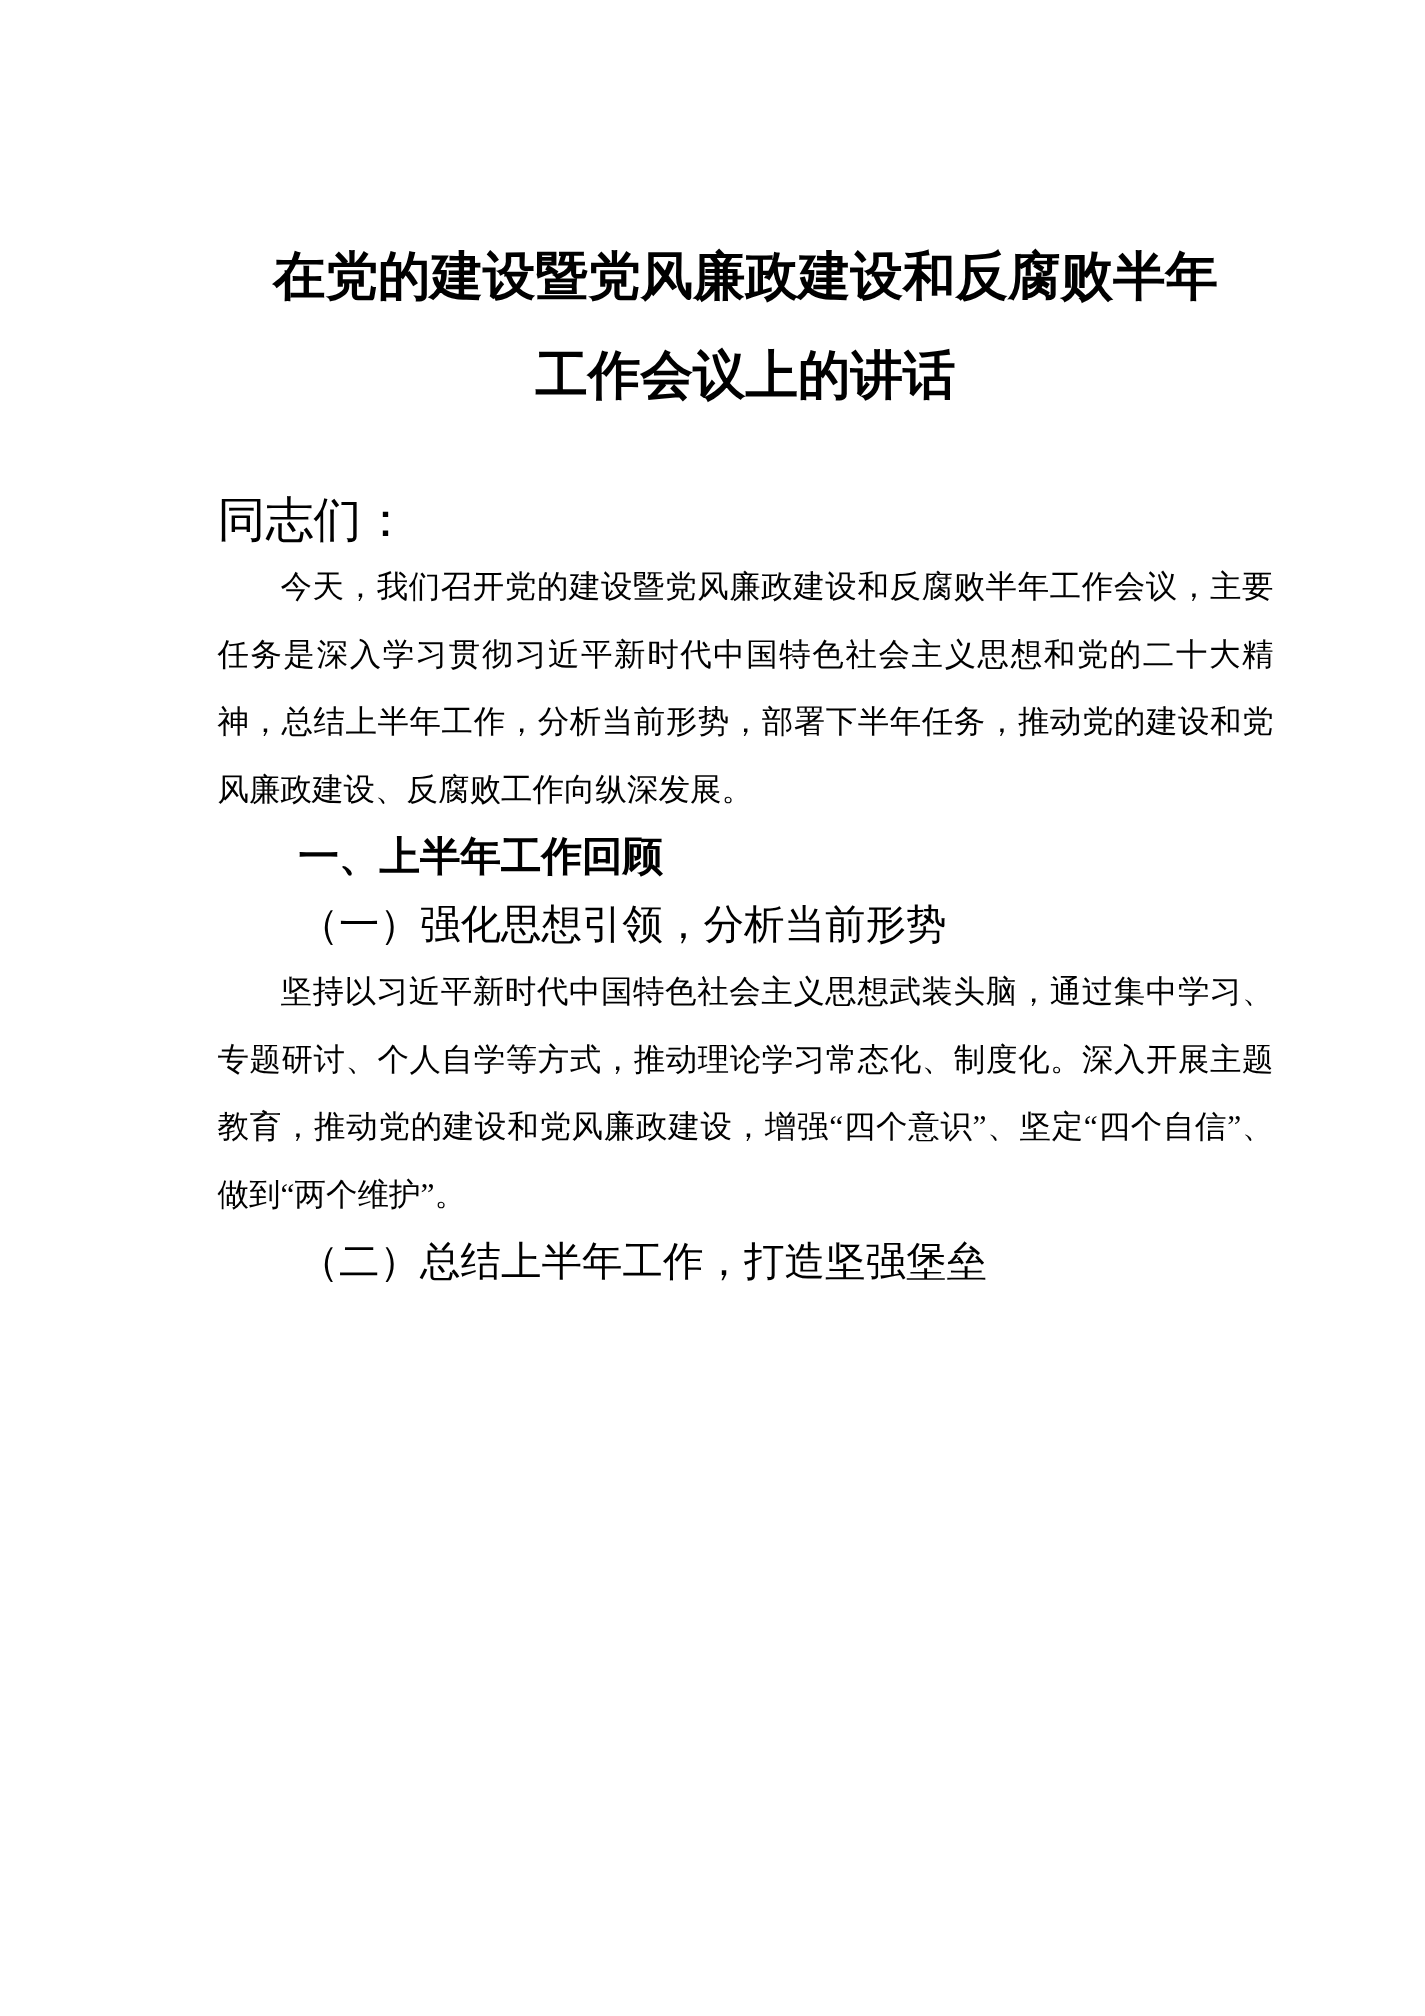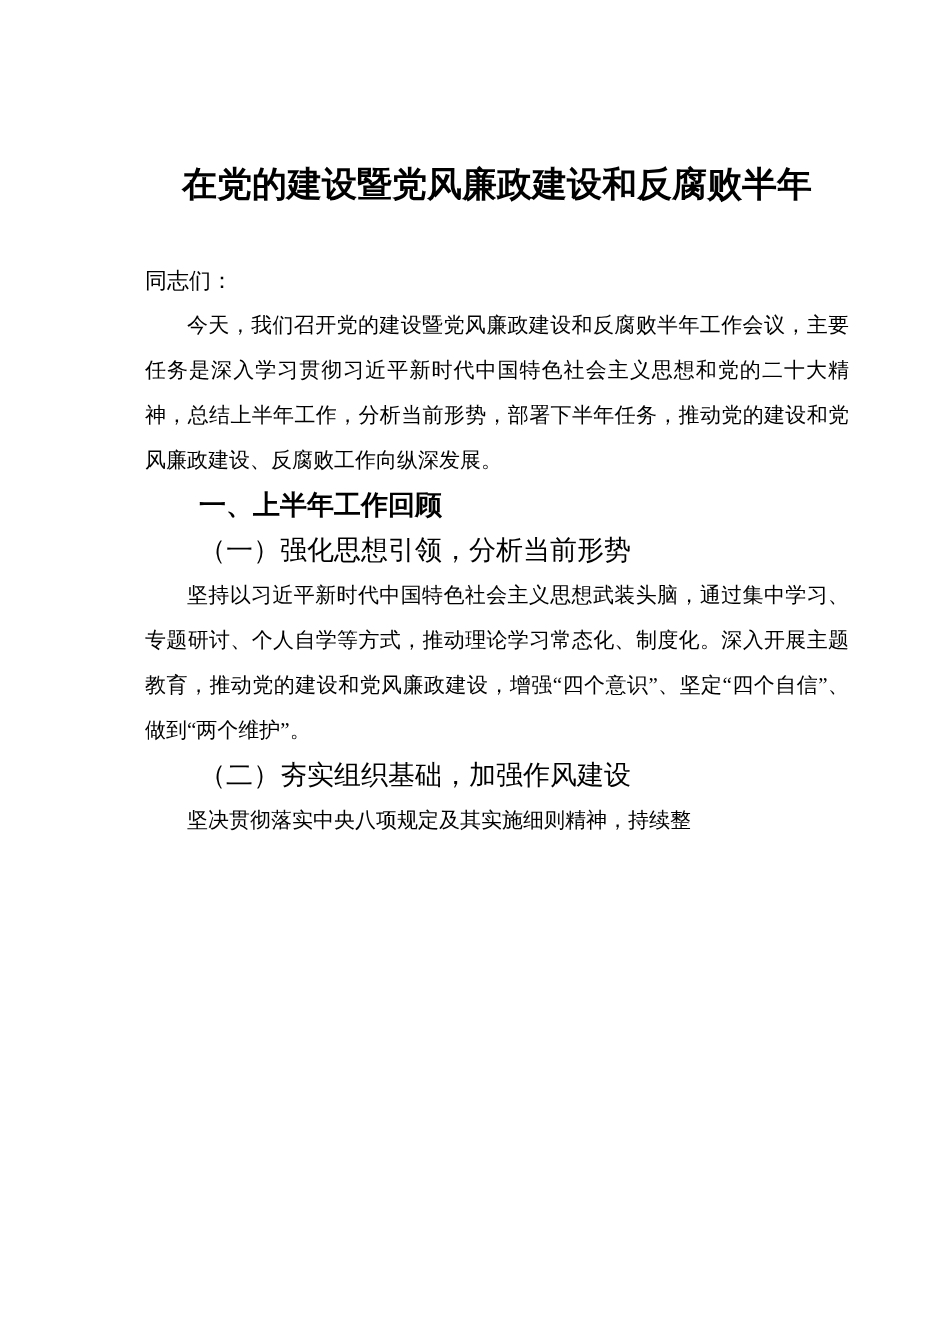--- a/index.html
+++ b/index.html
@@ -37,21 +37,21 @@
     text-align: center;
     letter-spacing: 0;
     font-family: "Liberation Serif", "DejaVu Serif", serif;
   }
   .doc-title .title-line {
     display: block;
     white-space: nowrap;
   }
   .salutation {
     margin: 40px 0 0 0;
-    font-size: 22px;
+    font-size: 32px;
     line-height: 45px;
     text-indent: 0;
     text-align: justify;
   }
   .para {
     margin: 0;
     font-size: 21px;
     line-height: 45px;
     text-indent: 2em;
     text-align: justify;
@@ -77,32 +77,32 @@
   }
 </style>
 </head>
 <body>
 
 <div class="page">
   <div class="content">
 
     <h1 class="doc-title">
       <span class="title-line">在党的建设暨党风廉政建设和反腐败半年</span>
+      <span class="title-line">工作会议上的讲话</span>
     </h1>
 
     <p class="salutation">同志们：</p>
 
     <p class="para">今天，我们召开党的建设暨党风廉政建设和反腐败半年工作会议，主要任务是深入学习贯彻习近平新时代中国特色社会主义思想和党的二十大精神，总结上半年工作，分析当前形势，部署下半年任务，推动党的建设和党风廉政建设、反腐败工作向纵深发展。</p>
 
     <h2 class="section-heading">一、上半年工作回顾</h2>
 
     <h3 class="sub-heading">（一）强化思想引领，分析当前形势</h3>
 
     <p class="para">坚持以习近平新时代中国特色社会主义思想武装头脑，通过集中学习、专题研讨、个人自学等方式，推动理论学习常态化、制度化。深入开展主题教育，推动党的建设和党风廉政建设，增强“四个意识”、坚定“四个自信”、做到“两个维护”。</p>
 
-    <h3 class="sub-heading">（二）夯实组织基础，加强作风建设</h3>
+    <h3 class="sub-heading">（二）总结上半年工作，打造坚强堡垒</h3>
 
 
 
-    <p class="para">坚决贯彻落实中央八项规定及其实施细则精神，持续整</p>
 
   </div>
 </div>
 
 </body></html>

